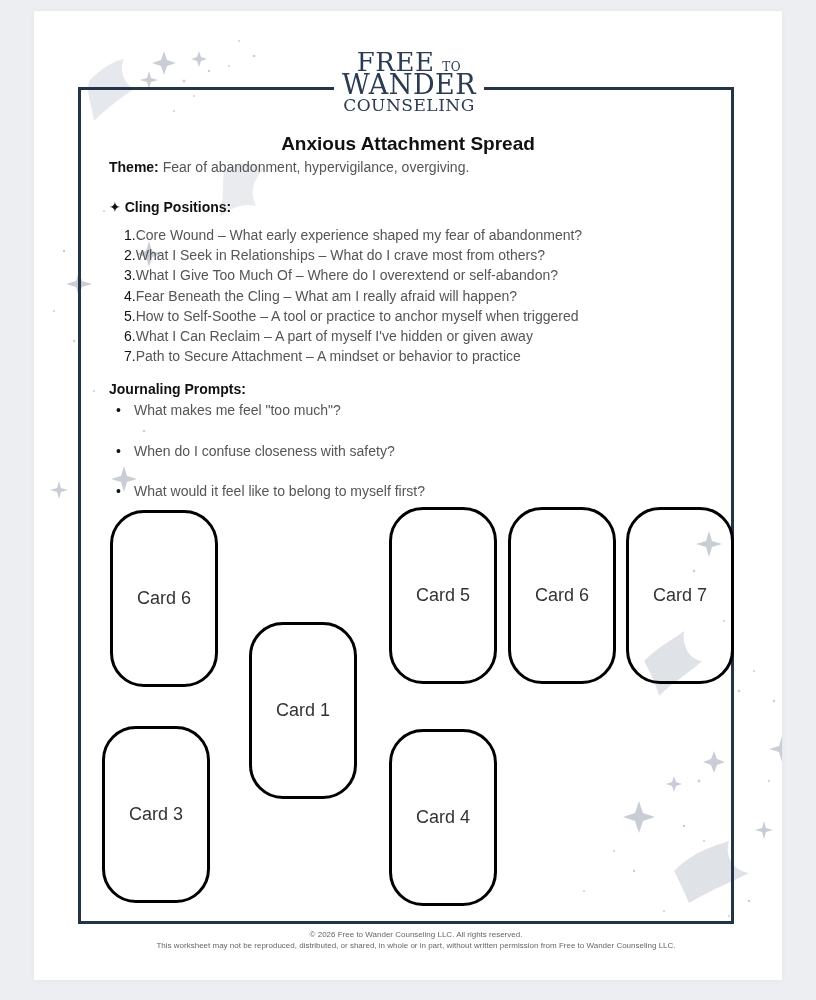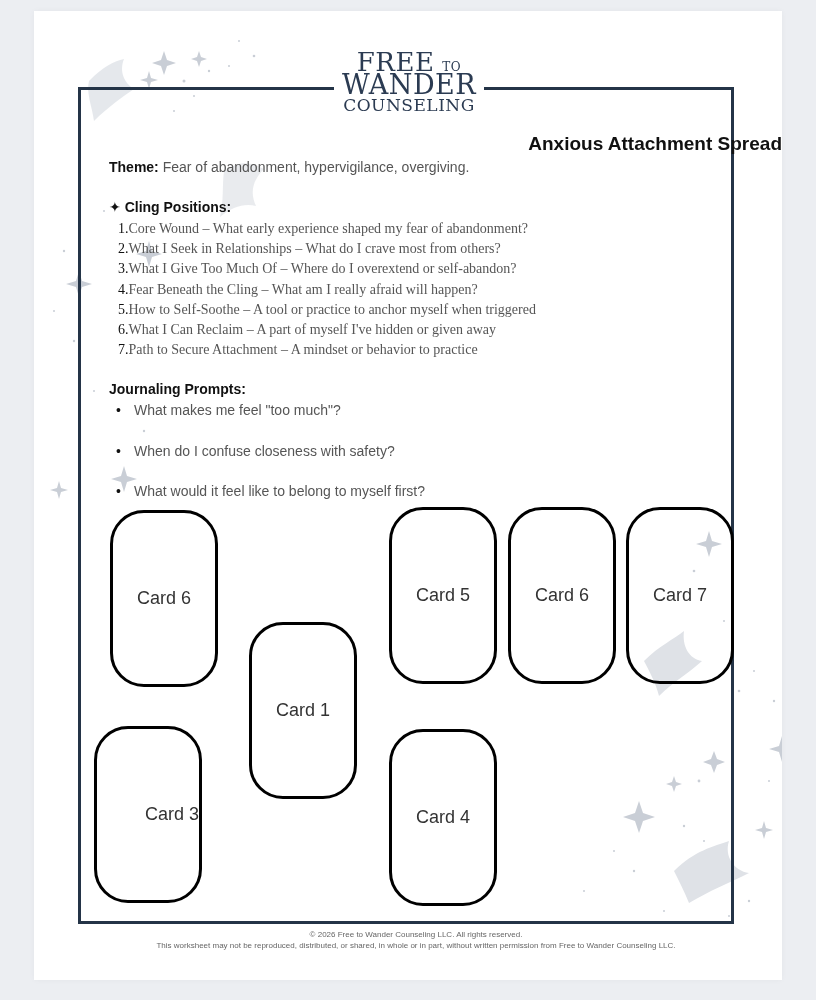--- a/index.html
+++ b/index.html
@@ -26,32 +26,32 @@
       text-align: center;
       color: #2b3b52;
       font-family: "DejaVu Serif", "Liberation Serif", serif;
       line-height: 1;
     }
     .logo .l1 { font-size: 26px; letter-spacing: 0.5px; margin-top: 0px; }
     .logo .l1 .to { font-size: 12px; margin-left: 8px; }
     .logo .l2 { font-size: 27px; margin-top: -4px; letter-spacing: 0.5px; }
     .logo .l3 { font-size: 17px; margin-top: -1px; letter-spacing: 0.5px; }
     .title {
-      position: absolute; left: 0; top: 122px; width: 748px; text-align: right;
+      position: absolute; left: 0; top: 122px; width: 748px; text-align: center;
       font-size: 19px; font-weight: bold; color: #111;
     }
     .theme {
       position: absolute; left: 75px; top: 148px; font-size: 14px; color: #555;
     }
     .theme b { color: #111; }
     .section-head {
       position: absolute; left: 75px; font-size: 14px; font-weight: bold; color: #111;
     }
     .pos-list {
-      position: absolute; left: 84px; top: 208px; margin: 0; padding: 0; list-style: none; font-family: Liberation Serif, serif;
+      position: absolute; left: 84px; top: 208px; margin: 6px; padding: 0; list-style: none;
     }
     .pos-list li {
       font-size: 14px; color: #555; height: 20.2px; line-height: 20px; white-space: nowrap;
     }
     .pos-list li .num { color: #111; }
     .prompts {
       position: absolute; left: 82px; top: 389px; margin: 0; padding: 0; list-style: none;
     }
     .prompts li {
       font-size: 14px; color: #555; height: 40.5px; line-height: 20px; white-space: nowrap;
@@ -178,21 +178,21 @@
     <li><span class="dot">•</span><span>When do I confuse closeness with safety?</span></li>
     <li><span class="dot">•</span><span>What would it feel like to belong to myself first?</span></li>
   </ul>
 
   <div class="card" style="left:76px;top:499px;">
       <span>Card 6</span>
     </div>
   <div class="card" style="left:215px;top:611px;">
       <span>Card 1</span>
     </div>
-  <div class="card" style="left:60px;top:715px;justify-content:flex-end;">
+  <div class="card" style="left:68px;top:715px;">
       <span>Card 3</span>
     </div>
   <div class="card" style="left:355px;top:718px;">
       <span>Card 4</span>
     </div>
   <div class="card" style="left:355px;top:496px;">
       <span>Card 5</span>
     </div>
   <div class="card" style="left:474px;top:496px;">
       <span>Card 6</span>

